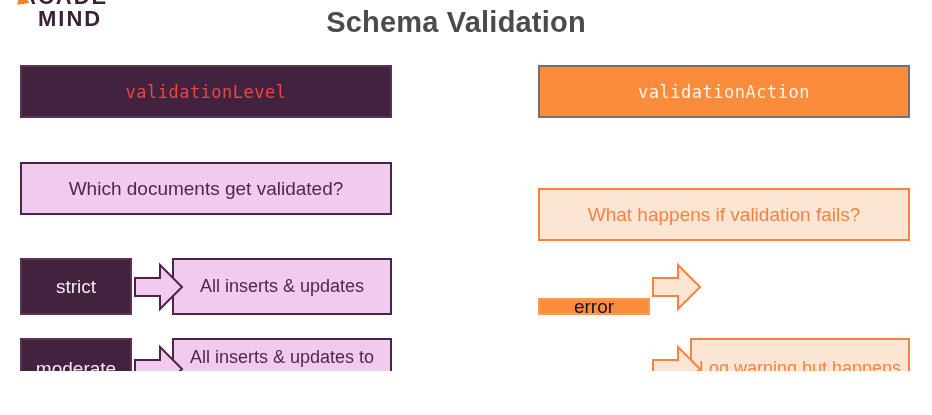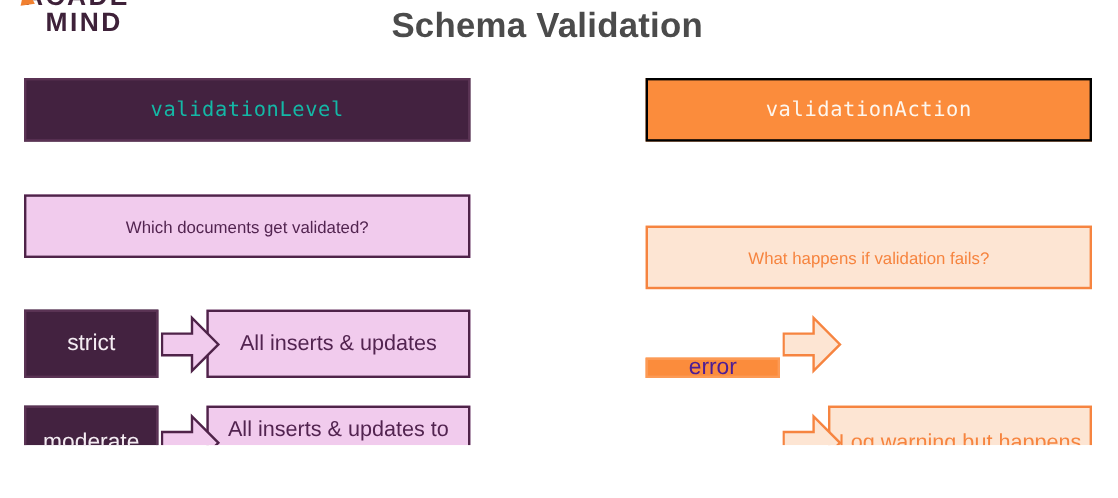--- a/index.html
+++ b/index.html
@@ -25,38 +25,38 @@
   
   .col{position:absolute;top:65px;width:372px;height:345px;}
   .col-left{left:20px;}
   .col-right{left:538px;}
   .header-box{
     position:absolute;left:0;top:0;width:372px;height:53px;box-sizing:border-box;
     display:flex;align-items:center;justify-content:center;
     font-family:"DejaVu Sans Mono","Liberation Mono",monospace;
     font-size:17px;letter-spacing:.5px;
   }
-  .col-left  .header-box{background:#432240;color:#14b8a6;border:2px solid #5a3354;}
-  .col-right .header-box{background:#fb8c3c;color:#fdf6ee;border:2px solid #000000;}
+  .col-left  .header-box{background:#432240;color:#ef4444;border:2px solid #5a3354;}
+  .col-right .header-box{background:#fb8c3c;color:#fdf6ee;border:2px solid #737373;}
   .question-box{
     position:absolute;left:0;top:97px;width:372px;height:53px;box-sizing:border-box;
-    display:flex;align-items:center;justify-content:center;font-size:14px;
+    display:flex;align-items:center;justify-content:center;font-size:19px;
   }
   .col-left  .question-box{background:#f1cbed;border:2px solid #4f2349;color:#522450;}
   .col-right .question-box{background:#fde5d3;border:2px solid #f68440;color:#f6843f;margin-top:26px;}
   
   .row{position:absolute;left:0;width:372px;}
   .row1{top:193px;height:57px;}
   .row2{top:273px;height:62px;}
   .label-box{
     position:absolute;left:0;top:0;bottom:0;width:112px;box-sizing:border-box;
     display:flex;align-items:center;justify-content:center;font-size:19px;
   }
   .col-left  .label-box{background:#432240;color:#f4ecf2;border:2px solid #5a3354;}
-  .col-right .label-box{background:#fb8c3c;color:#4c1d95;border:2px solid #fc9a55;margin-top:40px;}
+  .col-right .label-box{background:#fb8c3c;color:#0f172a;border:2px solid #fc9a55;margin-top:40px;}
   .result-box{
     position:absolute;left:152px;top:0;bottom:0;width:220px;box-sizing:border-box;
     display:flex;align-items:center;justify-content:center;text-align:center;
     font-size:18px;line-height:1.22;padding:2px 6px;z-index:1;
   }
   .col-left  .result-box{background:#f1cbed;border:2px solid #4f2349;color:#522450;}
   .col-right .result-box{background:#fde5d3;border:2px solid #f68440;color:#f6843f;}
   .arrow{
     position:absolute;left:114px;top:50%;transform:translateY(-50%);
     width:50px;height:52px;z-index:2;

